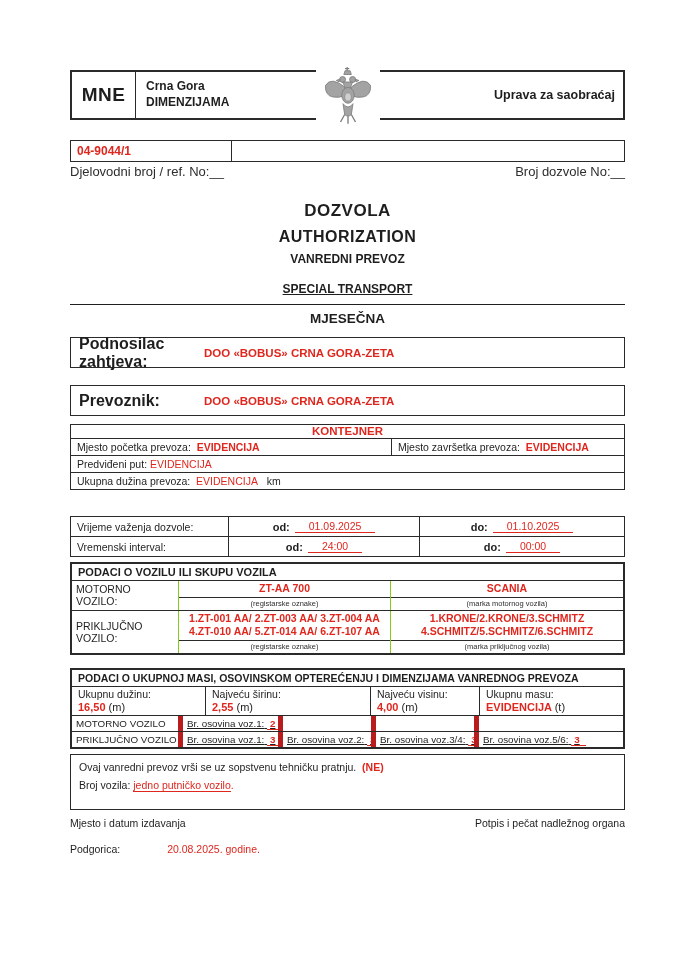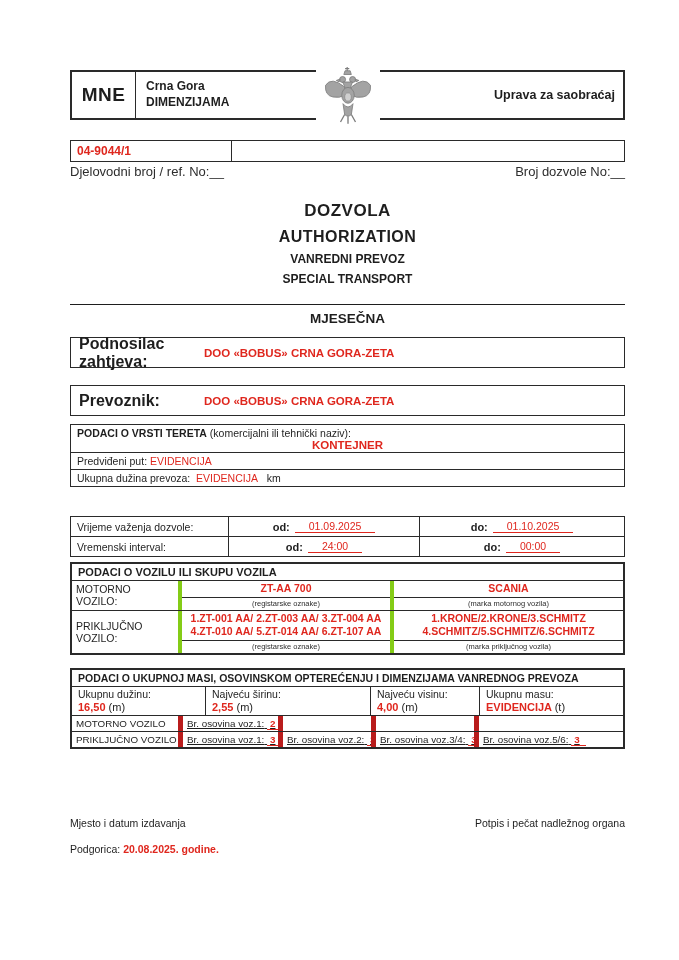--- a/index.html
+++ b/index.html
@@ -51,21 +51,21 @@
   .ref-captions {
     top:164px; display:flex; justify-content:space-between;
     font-size:13px; color:#2d2d2d;
   }
 
   
   .title-block { top:201px; text-align:center; font-weight:bold; }
   .t1 { font-size:17px; letter-spacing:.5px; }
   .t2 { font-size:16px; margin-top:7px; letter-spacing:.5px; }
   .t3 { font-size:12px; margin-top:6px; }
-  .t4 { font-size:12px; margin-top:6px; }
+  .t4 { font-size:12px; margin-top:16px;text-decoration:underline; }
   .rule { top:304px; border-top:1.5px solid #1e1e1e; }
   .period { top:311px; text-align:center; font-weight:bold; font-size:13.5px; }
 
   
   .party-box {
     height:31px; border:1.5px solid #2a2a2a;
     display:flex; align-items:center; padding-left:8px;
   }
   .applicant-box { top:337px; }
   .carrier-box { top:385px; }
@@ -91,21 +91,21 @@
   .vld-row > div + div { border-left:1px solid #2a2a2a; justify-content:center; }
   .odlabel { font-weight:bold; font-size:11px; margin-right:5px; }
   .uline { color:#df271e; border-bottom:1px solid #df271e; padding:0 14px; font-size:10.5px; }
 
   
   .vehicle-box { top:562px; border:2px solid #2a2a2a; }
   .veh-head { font-weight:bold; font-size:11px; padding:2px 6px; border-bottom:1px solid #2a2a2a; }
   .vrow { display:grid; grid-template-columns:106px 212px 1fr; }
   .vrow + .vrow { border-top:1px solid #2a2a2a; }
   .vlabel { padding:0 4px; font-size:10.5px; display:flex; align-items:center; }
-  .vcol { border-left:4px solid #84cc16; display:flex; flex-direction:column; }
+  .vcol { border-left:1px solid #84cc16; display:flex; flex-direction:column; }
   .vval {
     flex:1; display:flex; flex-direction:column; align-items:center; justify-content:center;
     font-weight:bold; font-size:10.5px; color:#df271e;
     border-bottom:1px solid #2a2a2a; padding:1px 2px; line-height:1.3; text-align:center;
   }
   .vcap { text-align:center; font-size:7.5px; color:#2d2d2d; padding:1px 0 2px 0; }
 
   
   .dims-box { top:668px; border:2px solid #2a2a2a; }
   .dims-head { font-weight:bold; font-size:10.5px; padding:2px 6px; border-bottom:1px solid #2a2a2a; }
@@ -121,21 +121,21 @@
   .axle-num { color:#df271e; font-weight:bold; border-bottom:1px solid #df271e; padding:0 6px 0 3px; }
 
   
   .escort-box { top:754px; height:56px; border:1.5px solid #2a2a2a; padding:4px 8px; font-size:10.5px; line-height:1.7; }
   .ne-flag { font-weight:bold; color:#df271e; }
   .escort-uline { color:#df271e; border-bottom:1px solid #df271e; }
 
   
   .footer-row { top:817px; display:flex; justify-content:space-between; font-size:10.5px;text-align:right; }
   .place-date { top:843px; font-size:10.5px; }
-  .date-red { font-weight:bold; color:#df271e; }
+  .date-red { font-weight:normal; color:#df271e;margin-left:44px; }
 </style>
 </head>
 <body>
 
 <div class="doc">
 
   <div class="abs header-box">
     <div class="mne-cell">MNE</div>
     <div class="country-cell">
       <div>Crna Gora</div>
@@ -185,24 +185,29 @@
     <span class="party-label">Podnosilac zahtjeva:</span>
     <span class="party-value">DOO «BOBUS» CRNA GORA-ZETA</span>
   </div>
 
   <div class="abs party-box carrier-box">
     <span class="party-label">Prevoznik:</span>
     <span class="party-value">DOO «BOBUS» CRNA GORA-ZETA</span>
   </div>
 
   <div class="abs cargo-box">
-    <div class="cargo-head">
-      <span class="bold">PODACI O VRSTI TERETA</span><span> (komercijalni ili tehnički naziv):</span>
-    </div>
     <div class="cargo-name red">KONTEJNER</div>
+    <div class="cargo-row cargo-split">
+      <div>
+        <span>Mjesto početka prevoza:</span>&nbsp;&nbsp;<span class="ev-bold">EVIDENCIJA</span>
+      </div>
+      <div>
+        <span>Mjesto završetka prevoza:</span>&nbsp;&nbsp;<span class="ev-bold">EVIDENCIJA</span>
+      </div>
+    </div>
     <div class="cargo-row">
       <span>Predviđeni put:</span> <span class="ev-reg">EVIDENCIJA</span>
     </div>
     <div class="cargo-row">
       <span>Ukupna dužina prevoza:</span>&nbsp;&nbsp;<span class="ev-reg">EVIDENCIJA</span>&nbsp;&nbsp;&nbsp;<span>km</span>
     </div>
   </div>
 
   <div class="abs validity-box">
     <div class="vld-row">
@@ -300,20 +305,28 @@
       </div>
       <div>
         <span>Br. osovina voz.3/4:</span> <span class="axle-num">3</span>
       </div>
       <div>
         <span>Br. osovina voz.5/6:</span> <span class="axle-num">3</span>
       </div>
     </div>
   </div>
 
+  <div class="abs escort-box">
+    <div>
+      <span>Ovaj vanredni prevoz vrši se uz sopstvenu tehničku pratnju. </span>&nbsp;<span class="ne-flag">(NE)</span>
+    </div>
+    <div>
+      <span>Broj vozila: </span><span class="escort-uline">jedno putničko vozilo</span><span class="red">.</span>
+    </div>
+  </div>
 
   <div class="abs footer-row">
     <span>Mjesto i datum izdavanja</span>
     <span>Potpis i pečat nadležnog organa</span>
   </div>
   <div class="abs place-date">
     <span>Podgorica: </span><span class="date-red">20.08.2025. godine.</span>
   </div>
 
 </div>

